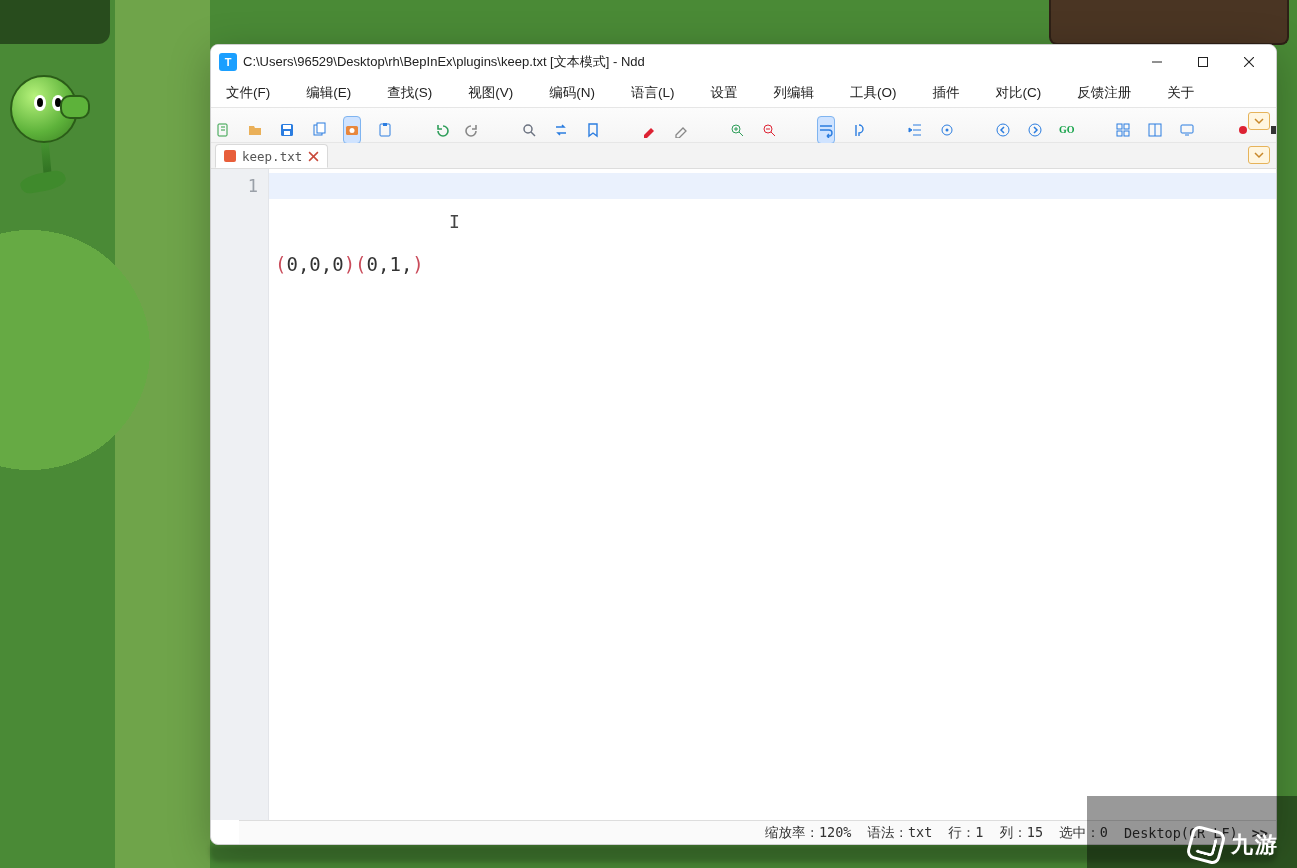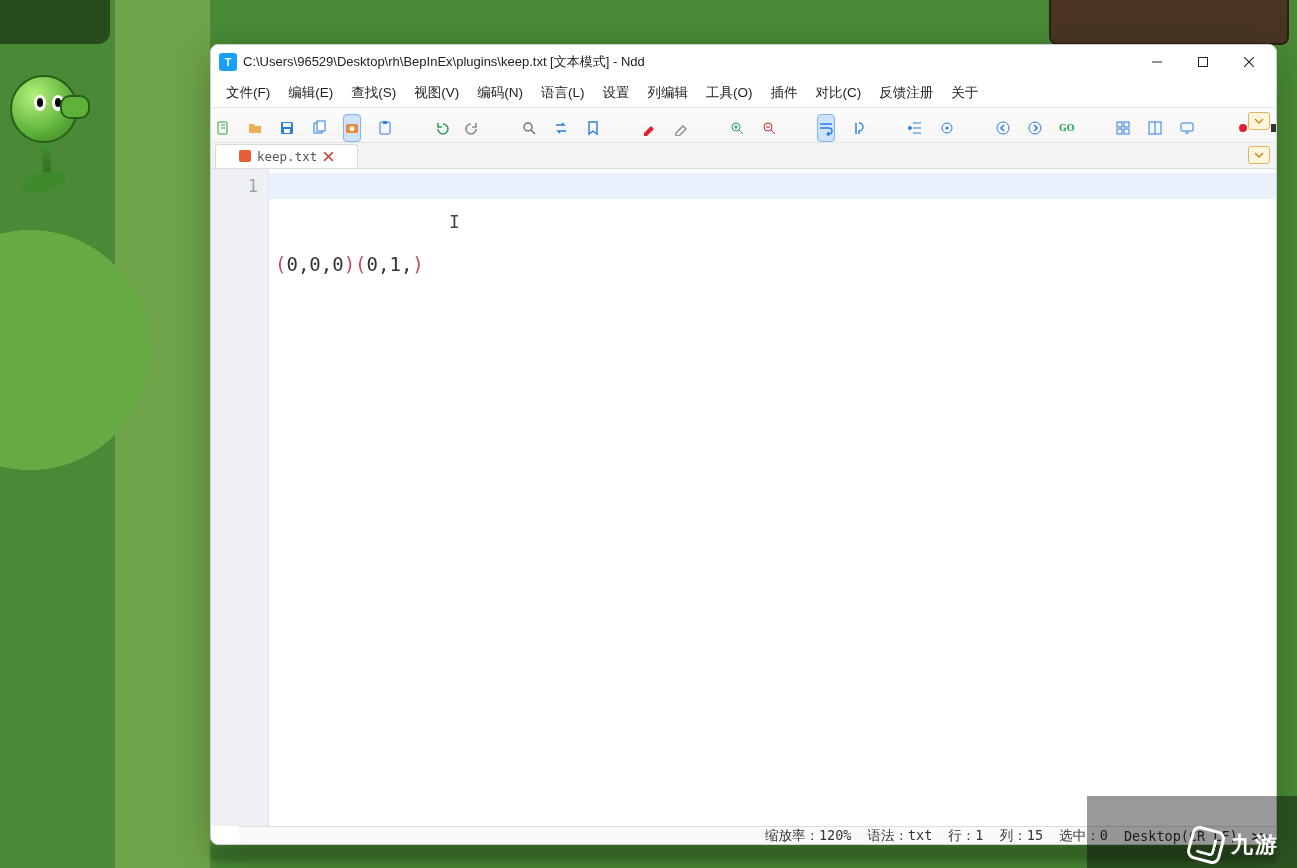--- a/index.html
+++ b/index.html
@@ -68,31 +68,31 @@
   .win-controls { display:flex; }
   .win-btn { width:46px;height:34px;display:flex;align-items:center;justify-content:center;color:#222;}
   .win-btn svg{width:10px;height:10px;}
 
   .menubar {
     height: 28px;
     display:flex;align-items:center;
     padding: 0 6px;
     font-size: 13.5px;
     background:#fff;
-    gap: 0;
+    gap: 18px;
   }
   .menu-item { padding: 3px 9px; cursor:default; color:#222;}
 
   .toolbar {
     height: 36px;
     border-top:1px solid #e6e6e6;
     border-bottom:1px solid #e6e6e6;
     background: linear-gradient(#fcfcfc,#f5f5f5);
-    display:flex;align-items:flex-end;
-    padding: 0 4px;
+    display:flex;align-items:flex-start;
+    padding: 8px 4px;
     gap: 16px;
     position:relative;
   }
   .tb-btn {
     width:30px;height:28px;border-radius:4px;
     display:flex;align-items:center;justify-content:center;
     cursor:default;
   }
   .tb-btn.active{background:#cfe3ff;border:1px solid #7fb4f0;}
   .tb-sep{width:1px;height:22px;background:#d8d8d8;margin:0 4px;}
@@ -104,21 +104,21 @@
     background:#f3f3f3;
     border-bottom:1px solid #ddd;
     display:flex;align-items:flex-end;
     padding-left:4px;
     position:relative;
   }
   .file-tab {
     height:24px;background:#fff;border:1px solid #d9d9d9;border-bottom:1px solid #fff;
     border-radius:4px 4px 0 0;
     display:flex;align-items:center;gap:6px;
-    padding:0 23px;font-size:12.5px;font-family:Consolas, monospace;
+    padding:0 8px;font-size:12.5px;font-family:Consolas, monospace;
     color:#555;
   }
   .file-tab .dot{width:12px;height:12px;border-radius:2px;background:#e85e3a;}
   .file-tab .close-x{width:11px;height:11px;color:#c94b3c;}
   .tabbar .tb-overflow{top:3px;}
 
   .editor {
     flex:1; display:flex; background:#fff; overflow:hidden;
   }
   .gutter {
@@ -130,21 +130,21 @@
     flex:1;font-family:Consolas, monospace;font-size:19px;line-height:26px;
     padding:4px 6px 0;position:relative;white-space:pre;
   }
   .line-hl{position:absolute;left:0;right:0;top:4px;height:26px;background:#eaf1fd;}
   .code-line{position:relative;z-index:1;}
   .p{color:#c94b5a;} 
   .t{color:#333;margin-top:40px;}
   .caret-i{position:absolute;left:180px;top:40px;font-family:Consolas,monospace;font-size:18px;color:#444;}
 
   .statusbar {
-    height:18px;border-top:1px solid #ddd;background:#fafafa;
+    height:24px;border-top:1px solid #ddd;background:#fafafa;
     display:flex;align-items:center;font-size:13.5px;font-family:Consolas,"Microsoft YaHei",monospace;
     padding:0 8px;color:#333;margin-left:28px;
   }
   .sb-spacer{flex:1;}
   .sb-seg{padding:0 8px;}
   .sb-overflow{font-weight:700;padding-left:6px;}
   .bottom-shadow-strip{
     position:absolute;left:210px;right:20px;bottom:6px;height:16px;
     background:rgba(0,0,0,0.18);border-radius:0 0 8px 8px;filter:blur(2px);
   }

